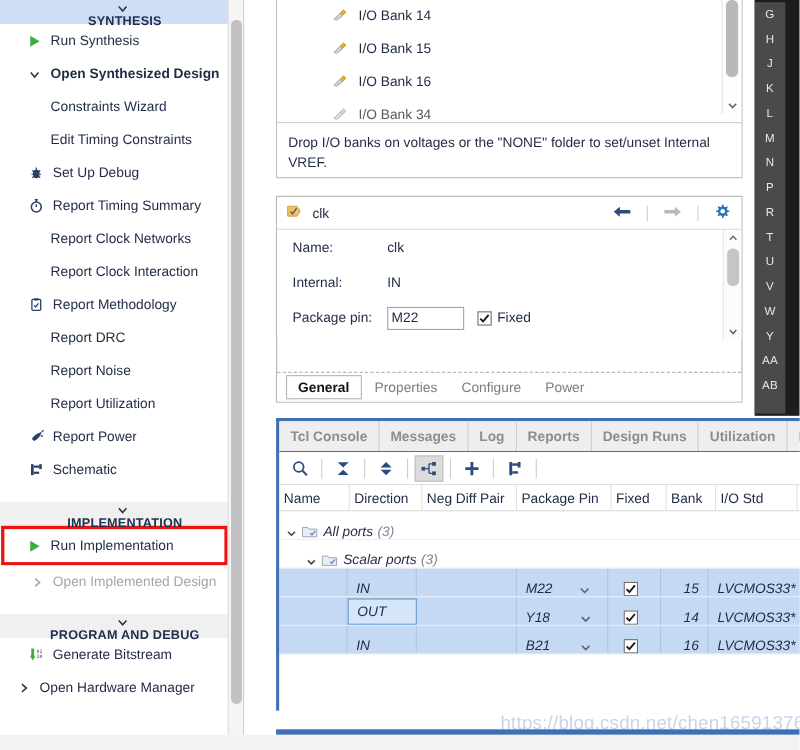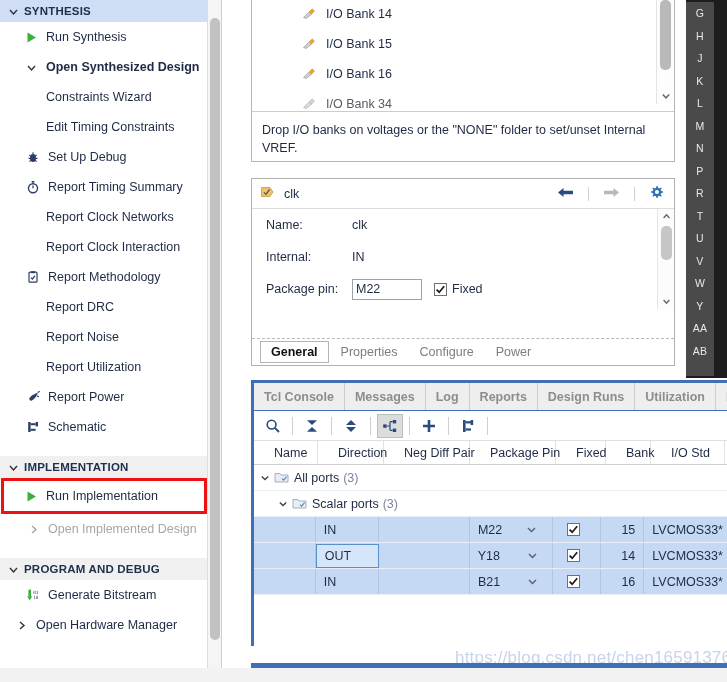--- a/index.html
+++ b/index.html
@@ -29,20 +29,21 @@
   }
   .nav-section-header {
     display: flex; align-items: center;
     height: 22px;
     padding-left: 6px;
     font-weight: bold;
     font-size: 11.5px;
     letter-spacing: .2px;
     color: #21314d;
     background: #f0f0f0;
+    flex-direction: column;
   }
   .nav-section-header.selected {
     background: #cfdef5;
   }
   .nav-chevron {
     width: 14px; height: 14px;
     display: inline-flex; align-items: center; justify-content: center;
     margin-right: 4px;
     color: #3a3a3a;
     flex: 0 0 auto;
@@ -341,39 +342,39 @@
   #bp-head {
     height: 24px;
     background: #ffffff;
     border-bottom: 1px solid #cfcfcf;
     display: flex; align-items: stretch;
     font-size: 12.5px;
     color: #1f2a44;
   }
   #bp-head .hcell {
     display: flex; align-items: center;
-    padding-left: 20px;
+    padding-left: 4px;
     border-right: 1px solid #e2e2e2;
     white-space: nowrap;
   }
 
   .grid-row {
     height: 26px;
     display: flex; align-items: stretch;
     font-size: 12.5px;
     color: #1f2a44;
     border-bottom: 1px solid #e9eef7;
     background: #ffffff;
   }
   .grid-row.sel { background: #c5d9f4; }
   .grid-row .cell {
-    display: flex; align-items: center;
+    display: flex; align-items: flex-end;
     padding-left: 8px;
     border-right: 1px solid rgba(140,160,190,.35);
-    overflow: hidden; white-space: nowrap;
+    overflow: hidden; white-space: nowrap; font-style: italic;
   }
   .grid-row.tree .cell { border-right: none; }
   .grid-row .cell.r { justify-content: flex-end; padding-right: 8px; padding-left: 0; }
   .grid-row .cell.c { justify-content: center; padding-left: 0; }
   .tree-toggle { width: 14px; display:inline-flex; align-items:center; justify-content:center; color:#444; }
   .folder-ico { width: 18px; display:inline-flex; align-items:center; justify-content:center; margin-right:4px; }
   .count { color: #7c8596; margin-left: 4px; }
   .cellbox-out {
     border: 1px solid #5b8fc9;
     background: #d6e6fa;

